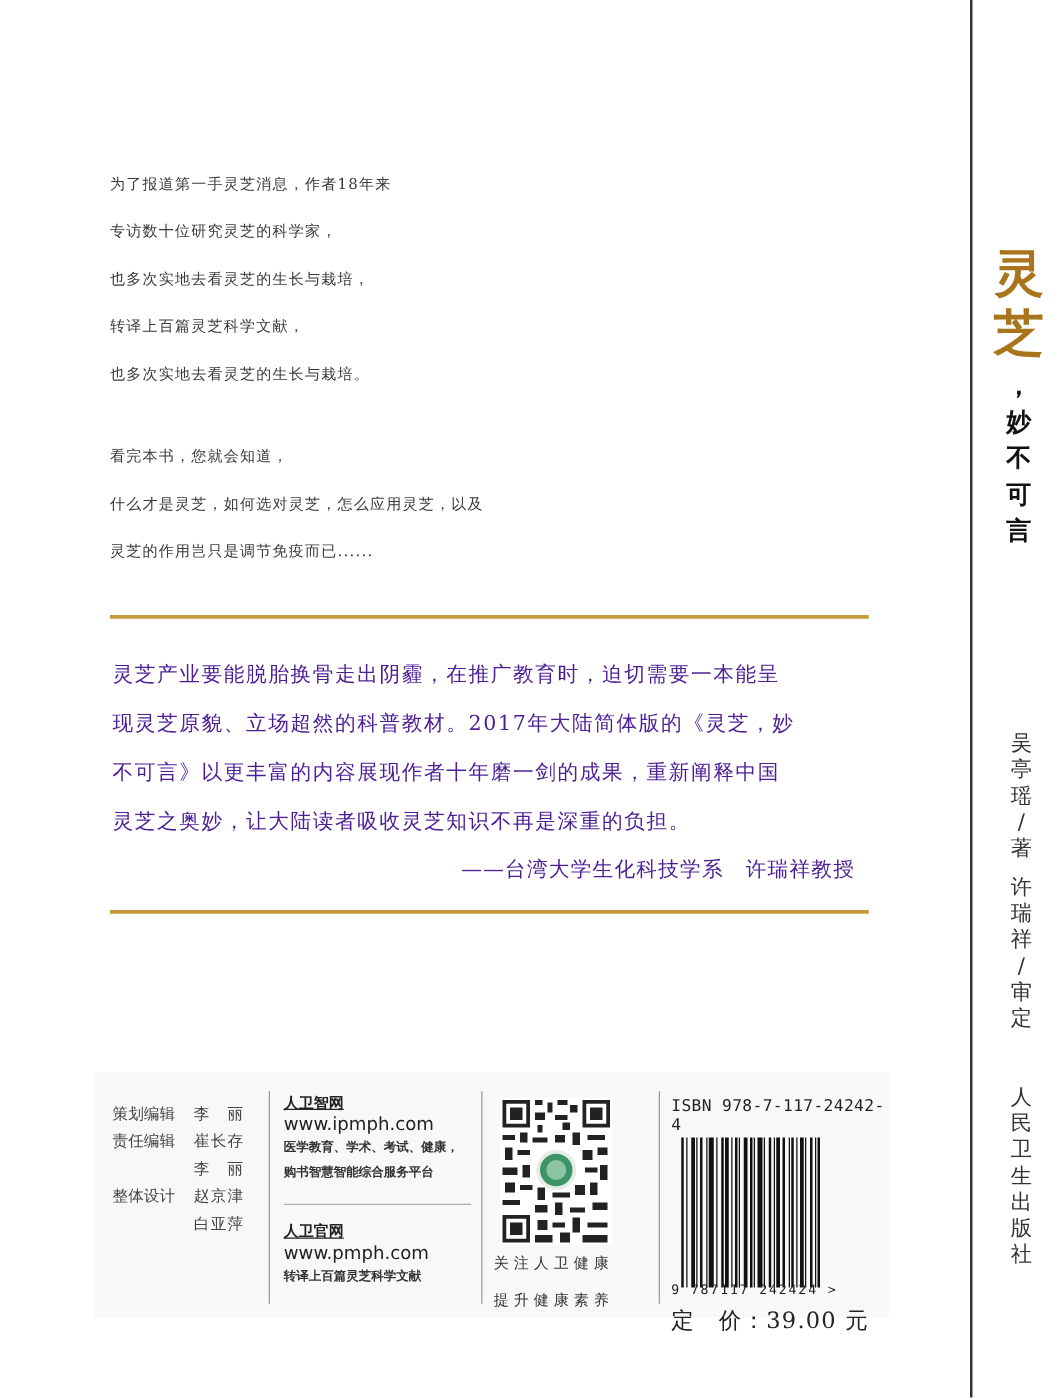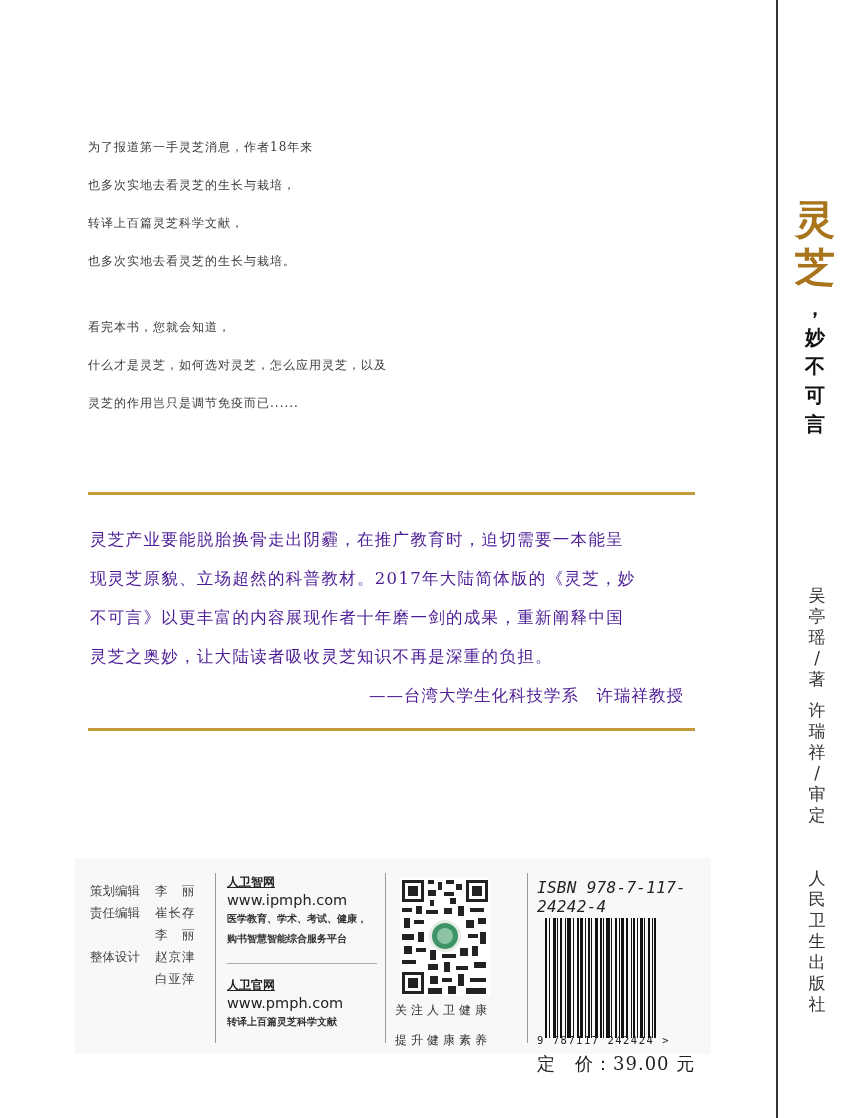--- a/index.html
+++ b/index.html
@@ -26,31 +26,32 @@
   .vdiv { position:absolute; top:15px; width:1px; height:170px; background:#999; }
   .web { position:absolute; left:152px; top:15px; width:150px; font-family:"DejaVu Sans", sans-serif; color:#222; }
   .web .t { font-size:12px; font-weight:bold; line-height:18px;text-decoration:underline; }
   .web .u { font-size:14.5px; line-height:18px; }
   .web .d { font-size:10px; line-height:20px; font-weight:bold; color:#333; }
   .web .hr { height:1px; background:#aaa; margin:14px 0 12px 0; width:150px; }
   .qr-wrap { position:absolute; left:320px; top:20px; width:100px; }
   .qr { width:90px; height:118px; margin-left:5px; position:relative; }
   .qr-caption { font-size:12px; line-height:16px; color:#333; letter-spacing:4px; margin-top:6px; font-family:"DejaVu Sans", sans-serif; }
   .barcode-wrap { position:absolute; left:462px; top:20px; width:172px; }
-  .isbn { font-family:"DejaVu Sans Mono", monospace; font-size:16px; color:#222; letter-spacing:0.3px;font-style:italic; }
+  .isbn { font-family:"DejaVu Sans Mono", monospace; font-size:13px; color:#222; letter-spacing:0.3px; }
   .bars { height:120px; margin-top:2px; margin-left:8px; width:145px; display:flex; }
   .bars i { display:block; background:#111; height:100%; }
   .digits { font-family:"DejaVu Sans Mono", monospace; font-size:10.5px; color:#222; margin-top:-4px; letter-spacing:1.5px; }
   .price { font-size:18px; color:#222; margin-top:6px; letter-spacing:1px; }
 </style>
 </head>
 <body>
 
 <div class="intro">
   <p>为了报道第一手灵芝消息，作者18年来</p>
+  <p>专访数十位研究灵芝的科学家，</p>
   <p>也多次实地去看灵芝的生长与栽培，</p>
   <p>转译上百篇灵芝科学文献，</p>
   <p>也多次实地去看灵芝的生长与栽培。</p>
   <div class="gap"></div>
   <p>看完本书，您就会知道，</p>
   <p>什么才是灵芝，如何选对灵芝，怎么应用灵芝，以及</p>
   <p>灵芝的作用岂只是调节免疫而已......</p>
 </div>
 
 <div class="gold-line" style="top:492px"></div>

